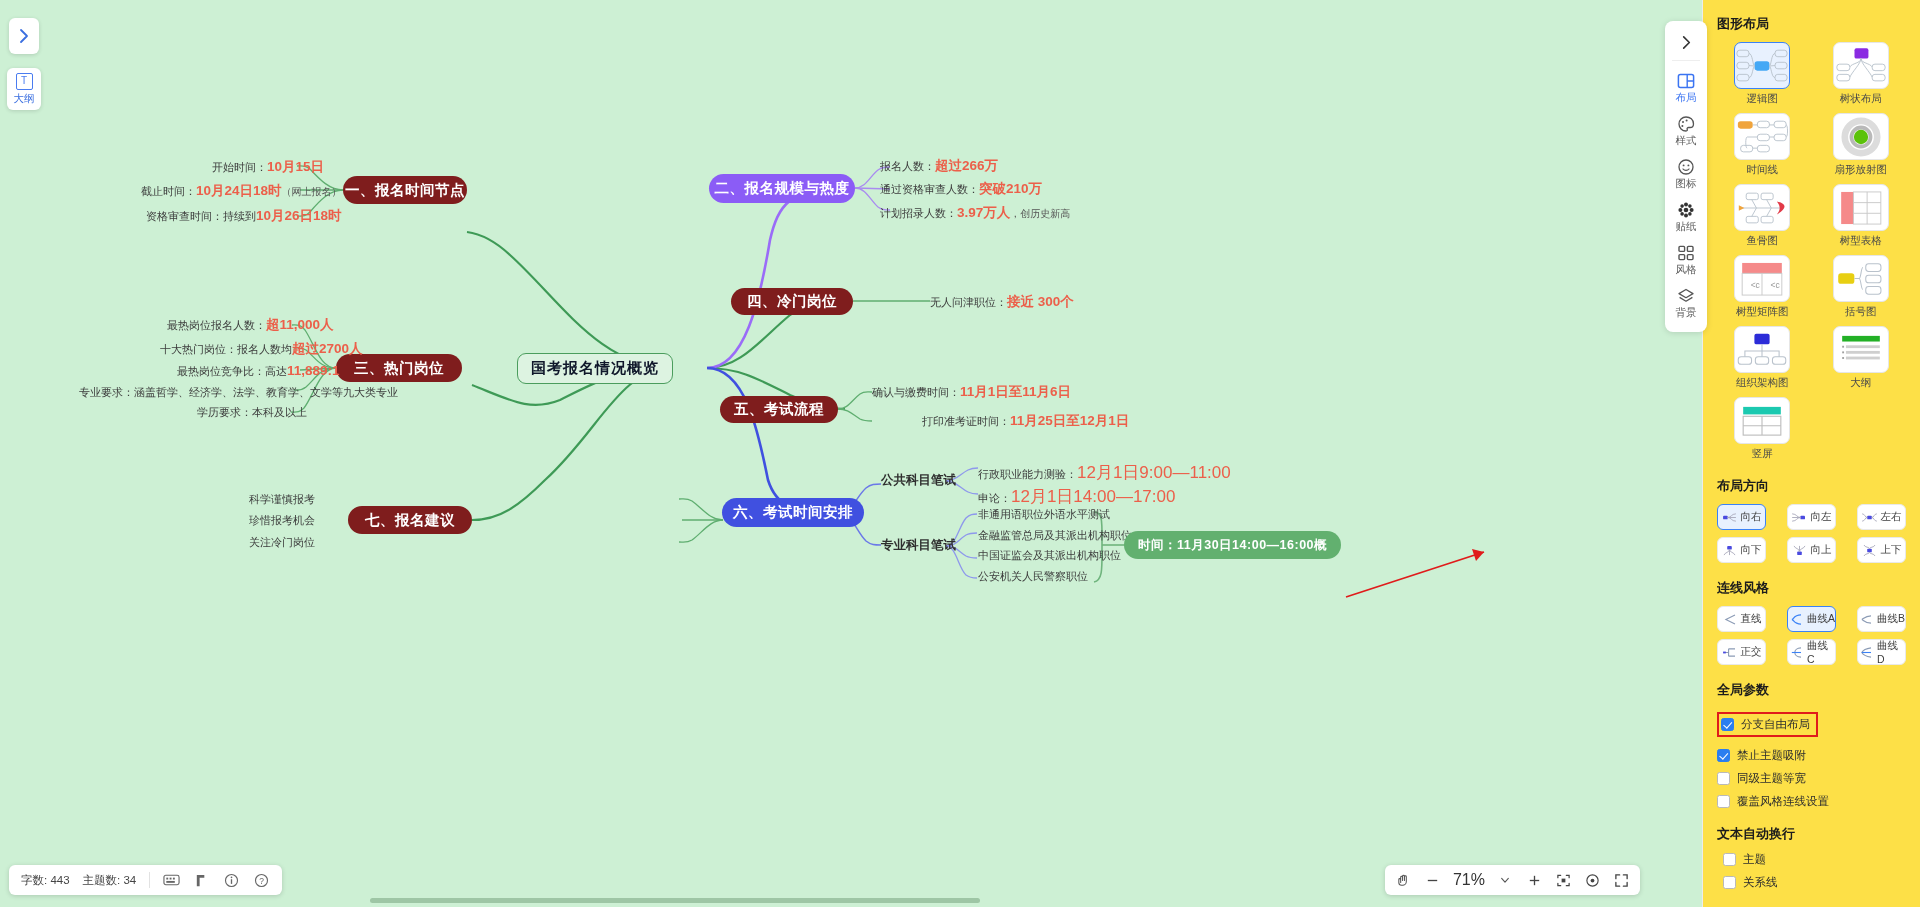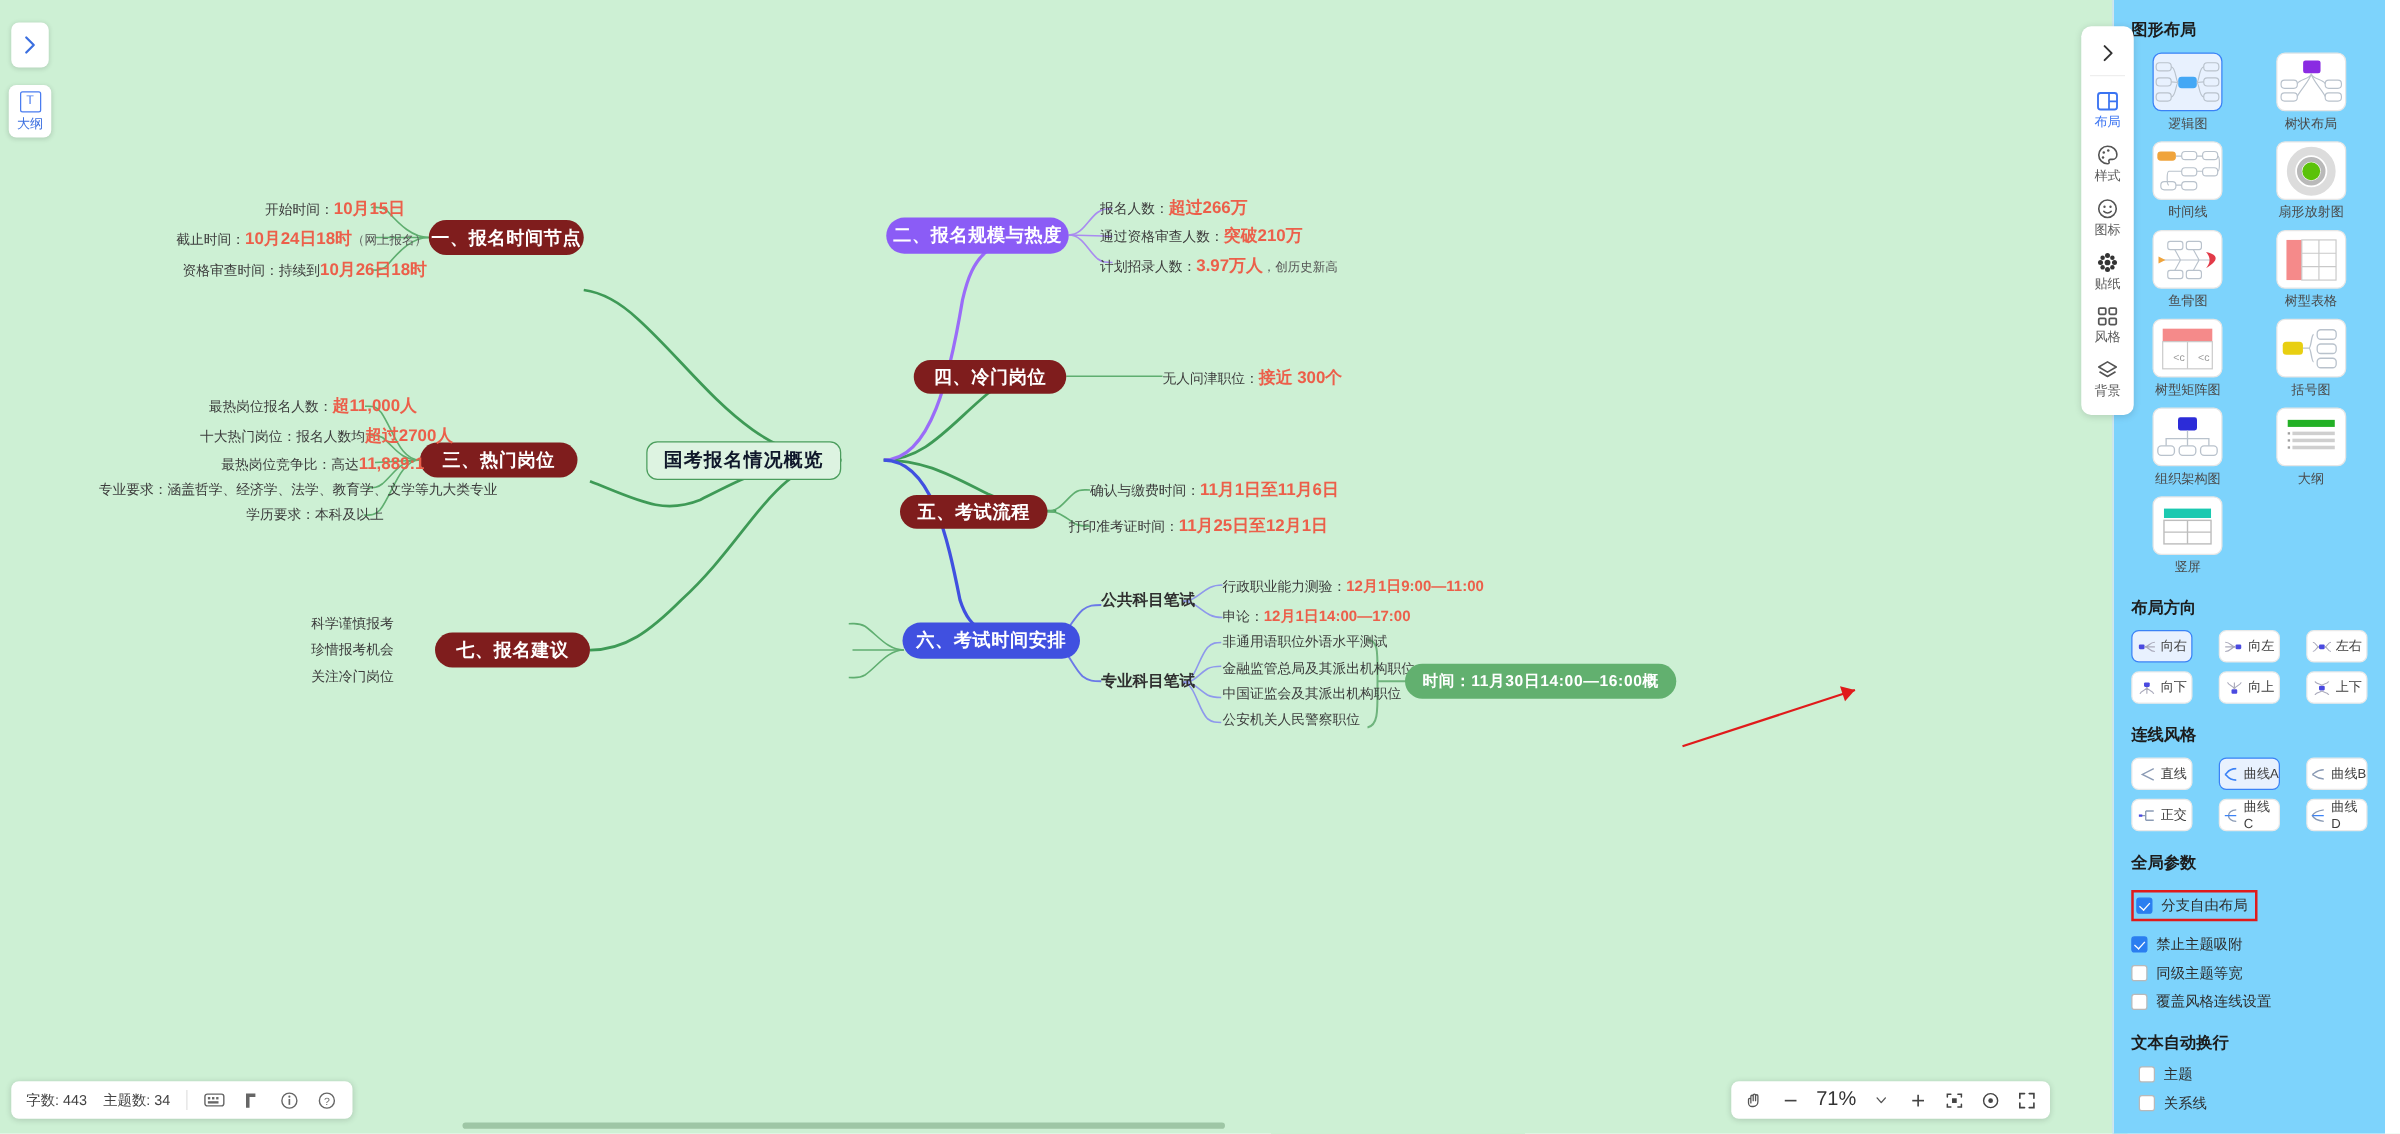--- a/index.html
+++ b/index.html
@@ -51,21 +51,21 @@
   .node.purple{background:#8b5cf6;font-size:14.5px;}
   .node.blue{background:#4050e0;font-size:14.5px;text-align:center;}
   .node.pill{background:#62b06f;border-radius:16px;font-size:12.5px;
     font-weight:bold;padding:0 14px;}
 
   .leaf{
     position:absolute;font-size:11px;color:#3c3c3c;white-space:nowrap;
     line-height:1.25;
   }
   .leaf .hi{color:#ec5f4a;font-weight:bold;font-size:13.5px;}
-  .leaf .hi2{color:#ec5f4a;font-weight:bold;font-size:12px;}
+  .leaf .hi2{color:#ec5f4a;font-weight:normal;font-size:17px;}
   .leaf .sm{font-size:10px;color:#555;}
   .leaf.mid{font-size:12.5px;color:#2f2f2f;font-weight:normal;}
 
   svg.wires{position:absolute;left:0;top:0;width:1702px;height:880px;
     pointer-events:none;overflow:visible;}
 
   
   .annot-box{
     position:absolute;border:2px solid #e01b1b;background:transparent;
     color:#e81414;font-size:15px;font-weight:bold;line-height:1.32;
@@ -105,22 +105,22 @@
     width:100%;cursor:pointer;}
   .rail .divider{width:28px;height:1px;background:#eee;margin:3px 0 5px;}
   .rail-item{width:100%;padding:5px 0 4px;display:flex;flex-direction:column;
     align-items:center;gap:1px;cursor:pointer;}
   .rail-item .ri{width:19px;height:19px;display:flex;align-items:center;justify-content:center;}
   .rail-item .rl{font-size:10.5px;color:#5b5b5b;}
   .rail-item.active .rl{color:#3b74f2;}
 
   
   .panel{
-    position:absolute;right:12px;top:0;width:218px;height:907px;
-    background:#7dd3fc;box-sizing:border-box;padding:10px 14px 0;
+    position:absolute;right:0;top:0;width:218px;height:907px;
+    background:#fde047;box-sizing:border-box;padding:10px 14px 0;
     border-left:1px solid #ececec;overflow:hidden;
   }
   .p-title{font-size:13px;font-weight:bold;color:#1c1c1c;margin:5px 0 9px;}
   .p-title.mt{margin-top:16px;}
   .grid3{display:grid;grid-template-columns:repeat(2,1fr);gap:7px 8px;}
   .lay-cell{display:flex;flex-direction:column;align-items:center;gap:3px;cursor:pointer;}
   .lay-thumb{
     width:56px;height:47px;border:1px solid #e6e6e6;border-radius:7px;background:#fff;
     display:flex;align-items:center;justify-content:center;box-sizing:border-box;
     overflow:hidden;
@@ -298,21 +298,21 @@
         <span>学历要求：本科及以上</span>
       </div>
 
       <div class="leaf" style="left:930px;top:294px;">
         <span>无人问津职位：</span><span class="hi">接近 300个</span>
       </div>
 
       <div class="leaf" style="left:872px;top:384px;">
         <span>确认与缴费时间：</span><span class="hi">11月1日至11月6日</span>
       </div>
-      <div class="leaf" style="left:855px;top:413px;">
+      <div class="leaf" style="left:922px;top:413px;">
         <span>打印准考证时间：</span><span class="hi">11月25日至12月1日</span>
       </div>
 
       <div class="leaf mid" style="left:881px;top:473px;font-weight:bold;">
         <span>公共科目笔试</span>
       </div>
       <div class="leaf mid" style="left:881px;top:538px;font-weight:bold;">
         <span>专业科目笔试</span>
       </div>
 

